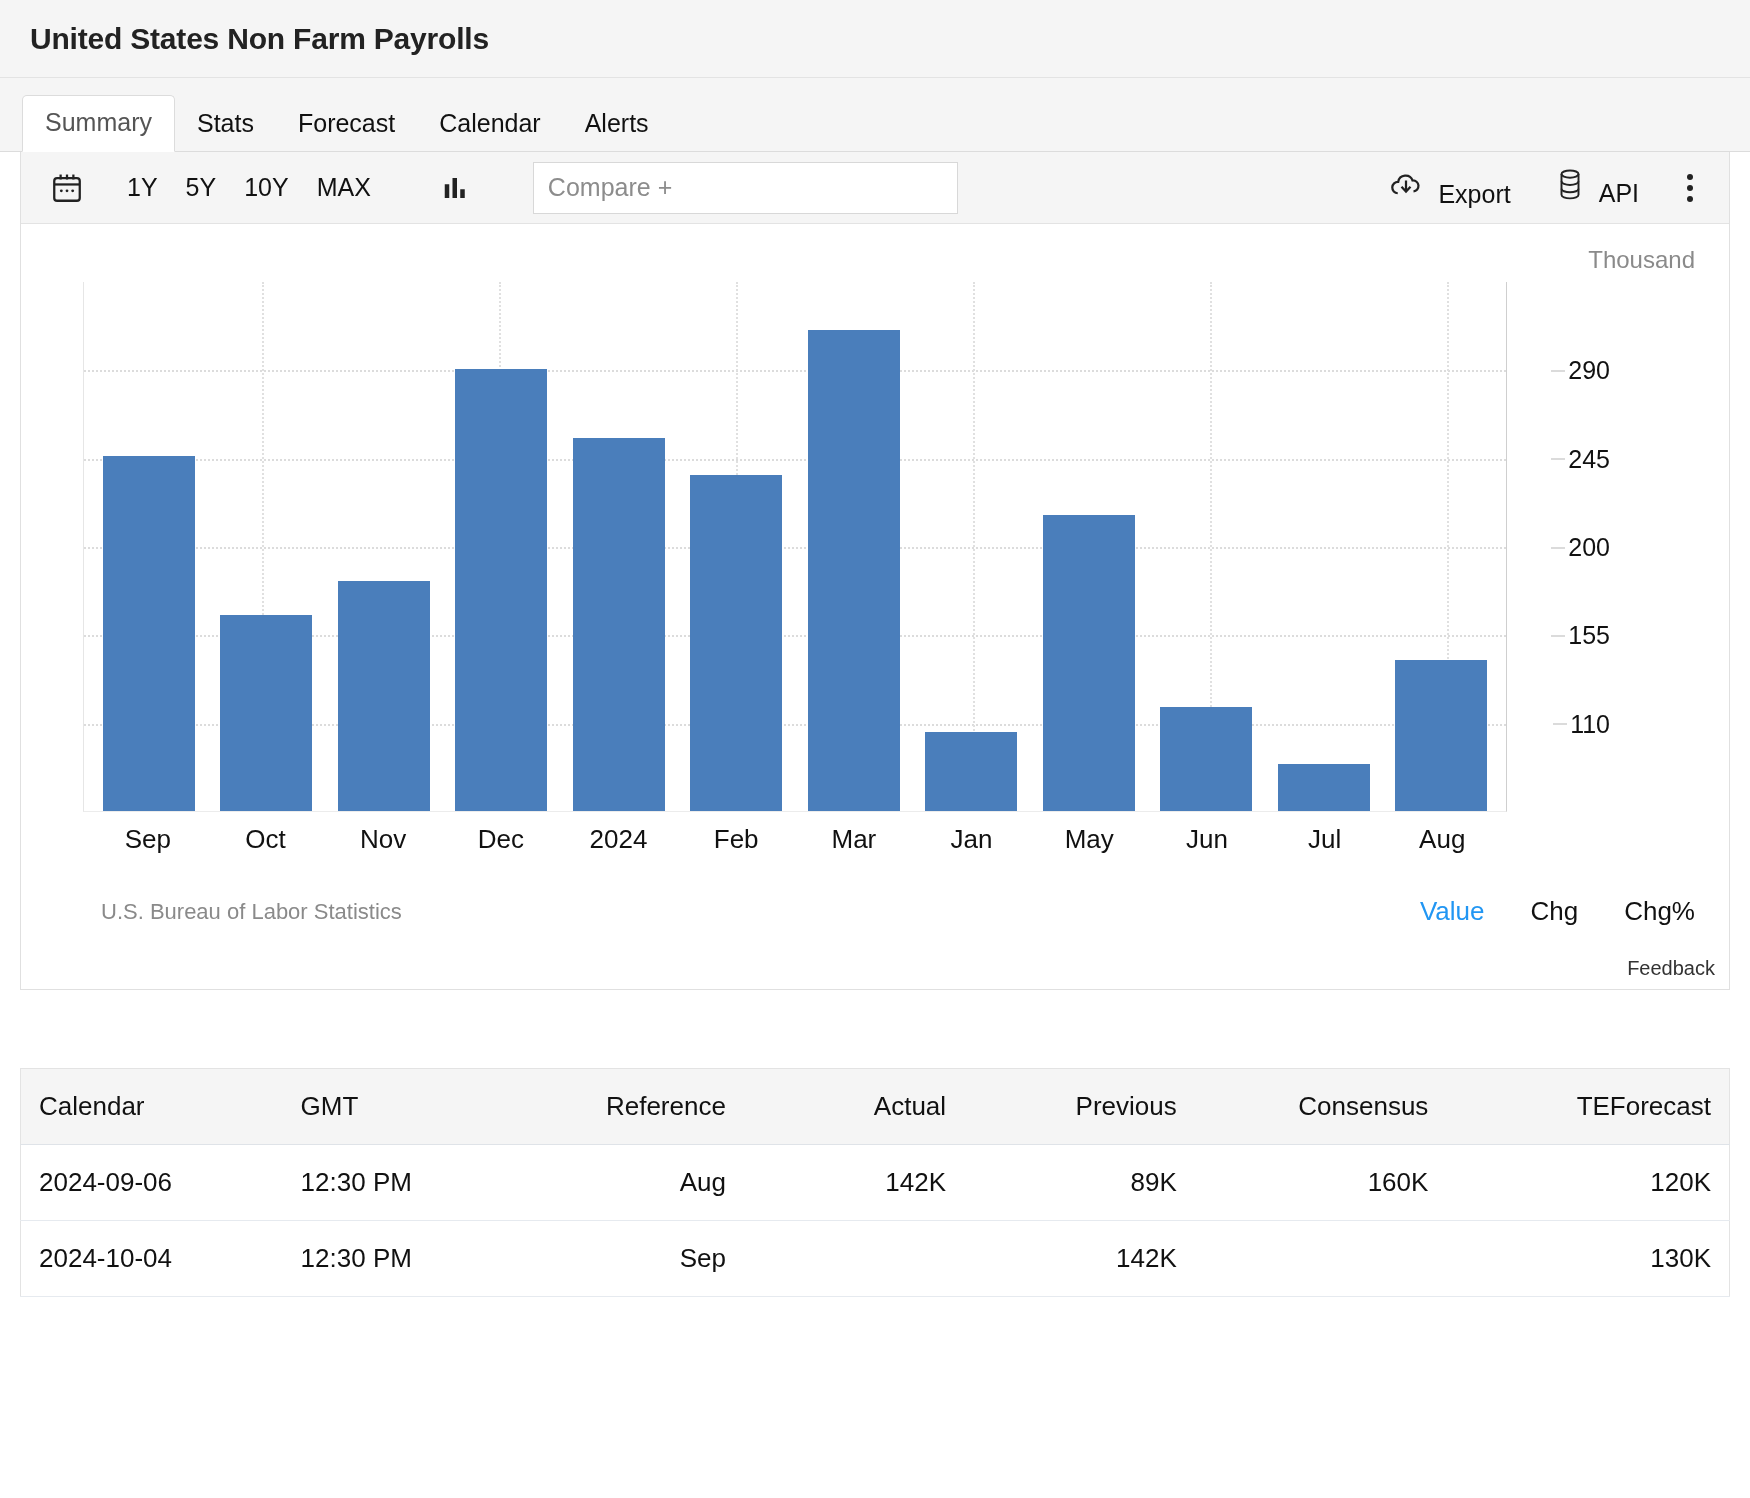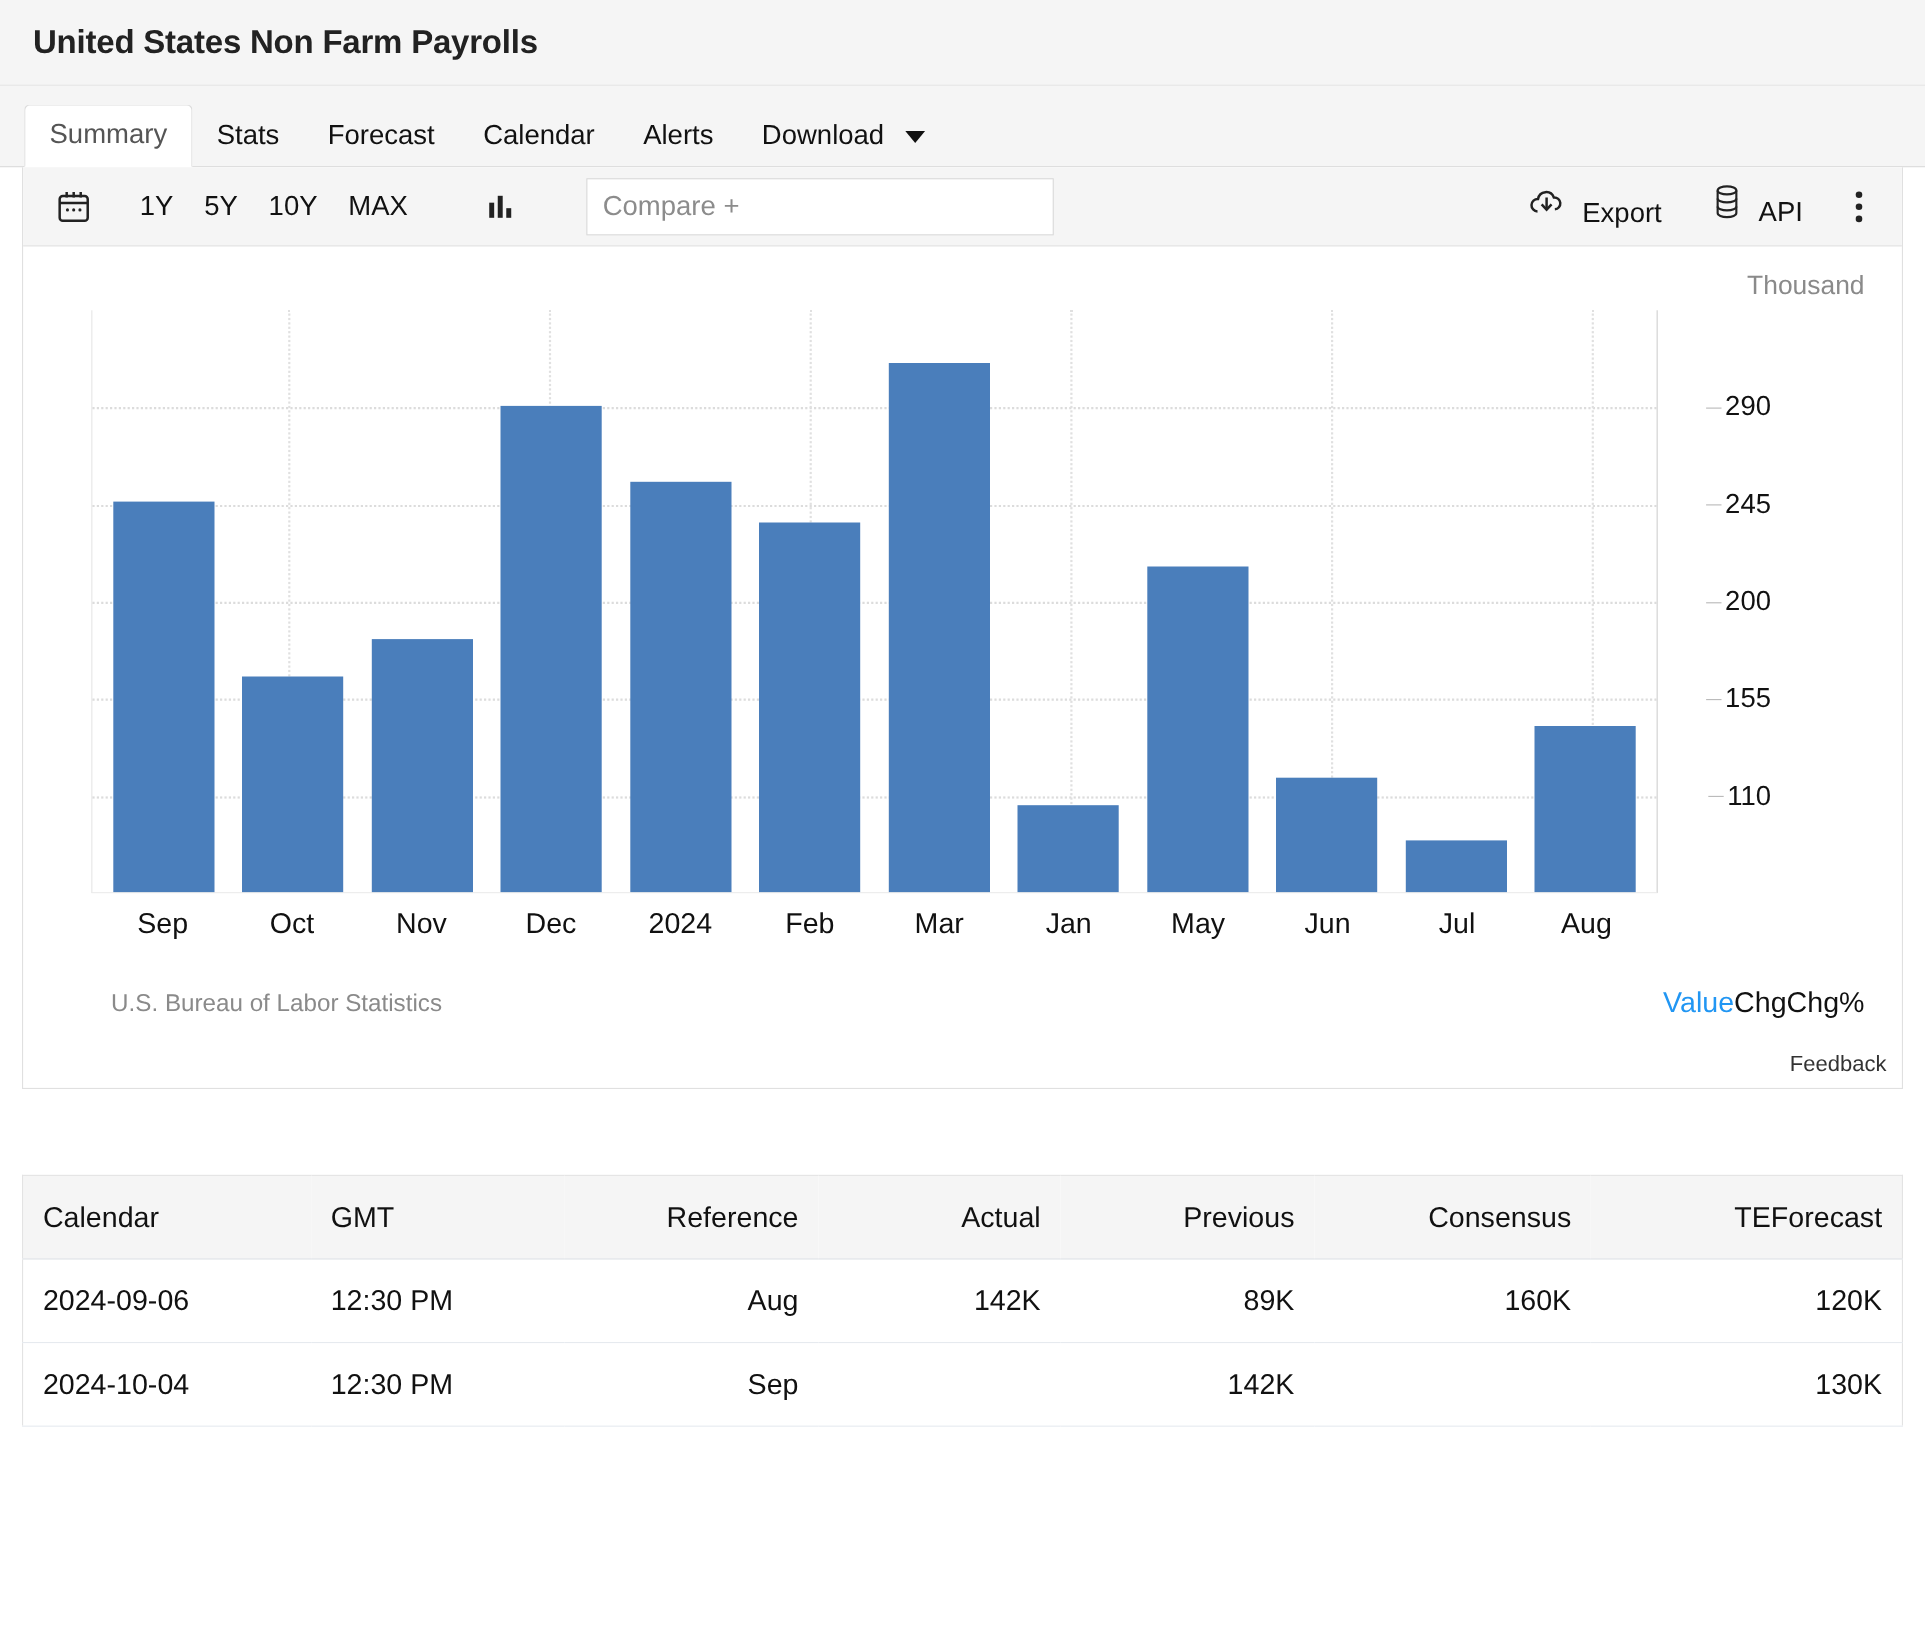--- a/index.html
+++ b/index.html
@@ -159,21 +159,21 @@
   .xlabel{
     flex:1 1 0; text-align:center;
     font-size:26px; color:#111;
     padding-top:10px;
   }
   .plot-footer{
     position:absolute; left:80px; right:34px; top:672px;
     display:flex; align-items:center;
   }
   .source{ font-size:22px; color:#8a8a8a; }
-  .metric-toggles{ margin-left:auto; display:flex; }
+  .metric-toggles{ margin-left:auto; display:flex; gap:46px; }
   .metric{ font-size:26px; color:#111; cursor:pointer; }
   .metric.active{ color:#2196f3; }
   .feedback{
     position:absolute; right:14px; bottom:10px;
     font-size:20px; color:#333; cursor:pointer;
   }
 
   
   .cal-table{
     margin:78px 20px 0 20px;
@@ -210,24 +210,20 @@
 <div class="page-header">
   <div class="page-title">United States Non Farm Payrolls</div>
 </div>
 
 <div class="tabbar">
   <div class="tab active"><span>Summary</span></div>
   <div class="tab"><span>Stats</span></div>
   <div class="tab"><span>Forecast</span></div>
   <div class="tab"><span>Calendar</span></div>
   <div class="tab"><span>Alerts</span></div>
-  <div class="tab">
-    <span>Download</span>
-    <span class="caret"></span>
-  </div>
 </div>
 
 <div class="chart-card">
 
   <div class="chart-toolbar">
 
     <div class="tb-icon-btn">
       <svg width="34" height="34" viewBox="0 0 24 24" fill="none" stroke="#222" stroke-width="1.6">
         <rect x="3" y="5" width="18" height="16" rx="2"></rect>
         <line x1="3" y1="9.5" x2="21" y2="9.5"></line>

